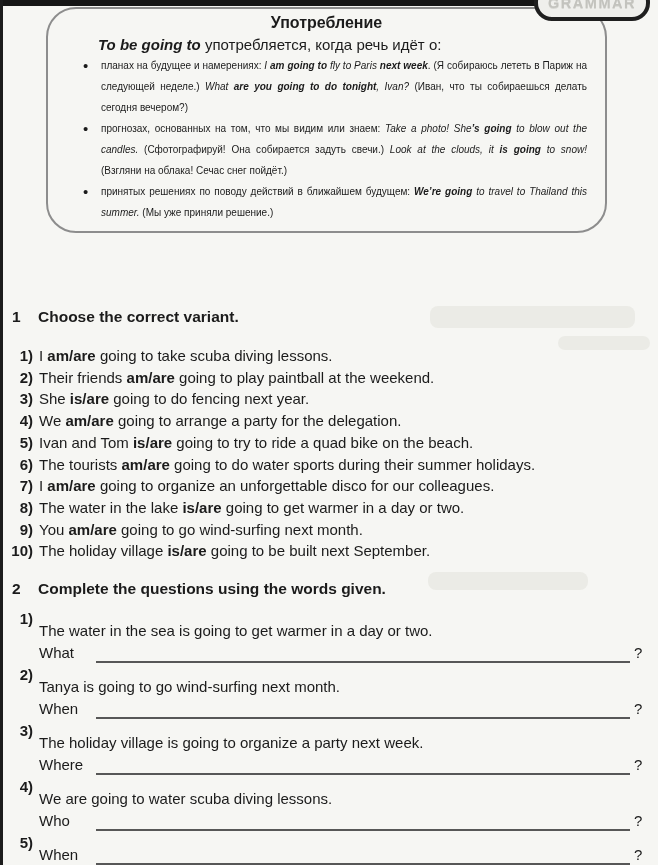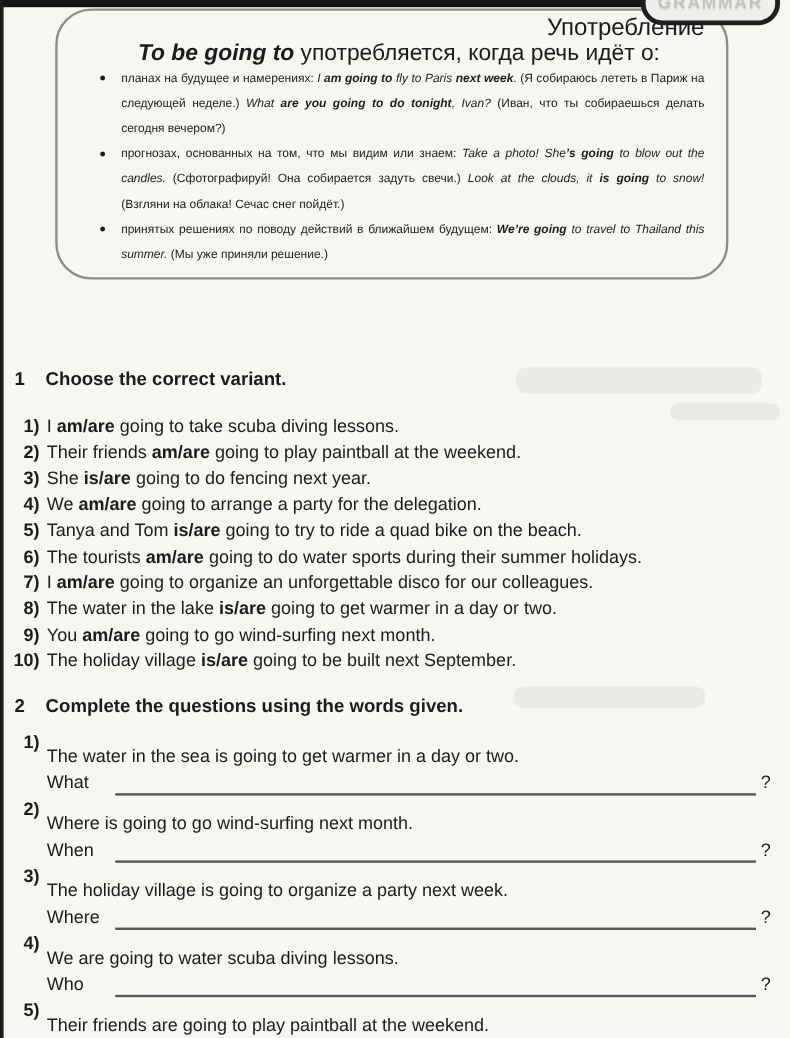--- a/index.html
+++ b/index.html
@@ -29,22 +29,22 @@
     color:#c3c3be;font-weight:800;font-size:14.5px;letter-spacing:1.5px;
     text-shadow:0 1px 0 #d8d8d4;
   }
 
   
   .rule-box{
     position:absolute;top:7px;left:46px;width:561px;box-sizing:border-box;
     border:2px solid #8d8d8d;border-radius:30px;
     padding:4px 18px 8px 18px;background:transparent;
   }
-  .rule-title{font-size:20px;font-weight:normal;text-align:right;line-height:20px;margin-bottom:2px;}
-  .rule-intro{margin-left:49px;font-size:19px;line-height:20px;}
+  .rule-title{font-size:16px;font-weight:bold;text-align:center;line-height:20px;margin-bottom:2px;}
+  .rule-intro{margin-left:32px;font-size:15px;line-height:20px;}
   .bullet-row{display:flex;}
   .bullet-dot{width:18px;margin-left:17px;font-size:15px;line-height:21px;flex-shrink:0;}
   .bullet-text{flex:1;font-size:10px;line-height:21px;text-align:justify;}
 
   .b{font-weight:bold;}
   .i{font-style:italic;}
   .bi{font-weight:bold;font-style:italic;}
 
   
   .content{position:absolute;top:306px;left:0;width:658px;}
@@ -117,21 +117,21 @@
       <div class="item">
         <span class="item-num">3)</span>
         <span class="item-body"><span>She </span><span class="b">is/are</span><span> going to do fencing next year.</span></span>
       </div>
       <div class="item">
         <span class="item-num">4)</span>
         <span class="item-body"><span>We </span><span class="b">am/are</span><span> going to arrange a party for the delegation.</span></span>
       </div>
       <div class="item">
         <span class="item-num">5)</span>
-        <span class="item-body"><span>Tanya and Tom </span><span class="b">is/are</span><span> going to try to ride a quad bike on the beach.</span></span>
+        <span class="item-body"><span>Ivan and Tom </span><span class="b">is/are</span><span> going to try to ride a quad bike on the beach.</span></span>
       </div>
       <div class="item">
         <span class="item-num">6)</span>
         <span class="item-body"><span>The tourists </span><span class="b">am/are</span><span> going to do water sports during their summer holidays.</span></span>
       </div>
       <div class="item">
         <span class="item-num">7)</span>
         <span class="item-body"><span>I </span><span class="b">am/are</span><span> going to organize an unforgettable disco for our colleagues.</span></span>
       </div>
       <div class="item">
@@ -163,21 +163,21 @@
             <span class="q-word">What</span>
             <span class="q-blank"></span>
             <span class="q-mark">?</span>
           </span>
         </span>
       </div>
 
       <div class="item ex2-item">
         <span class="item-num">2)</span>
         <span class="item-body">
-          <span>Where is going to go wind-surfing next month.</span>
+          <span>Tanya is going to go wind-surfing next month.</span>
           <span class="q-line">
             <span class="q-word">When</span>
             <span class="q-blank"></span>
             <span class="q-mark">?</span>
           </span>
         </span>
       </div>
 
       <div class="item ex2-item">
         <span class="item-num">3)</span>
@@ -199,21 +199,20 @@
             <span class="q-word">Who</span>
             <span class="q-blank"></span>
             <span class="q-mark">?</span>
           </span>
         </span>
       </div>
 
       <div class="item ex2-item">
         <span class="item-num">5)</span>
         <span class="item-body">
-          <span>Their friends are going to play paintball at the weekend.</span>
           <span class="q-line">
             <span class="q-word">When</span>
             <span class="q-blank"></span>
             <span class="q-mark">?</span>
           </span>
         </span>
       </div>
 
       <div class="item ex2-item">
         <span class="item-num">6)</span>

